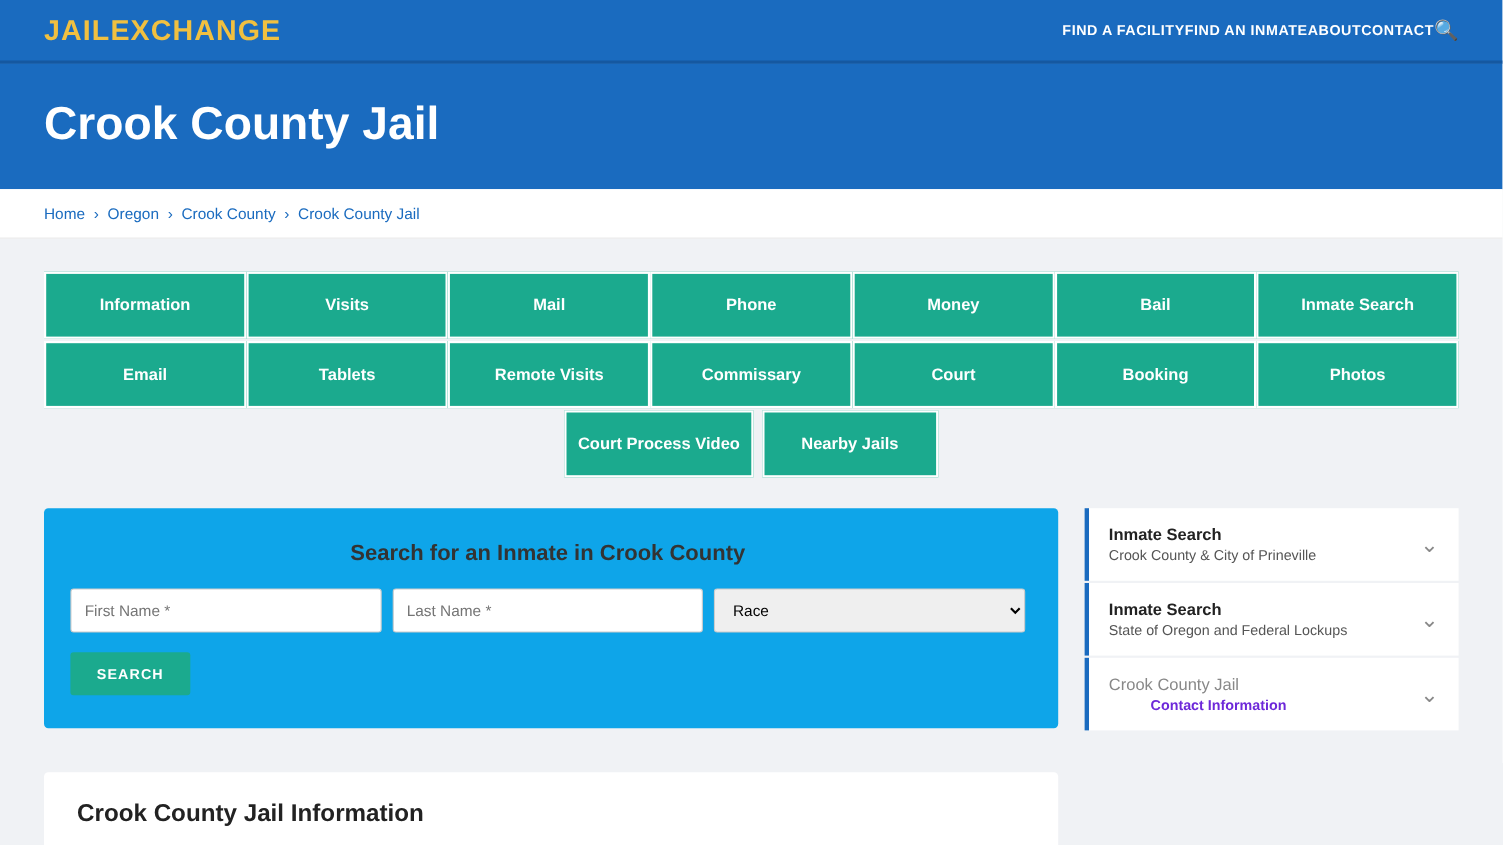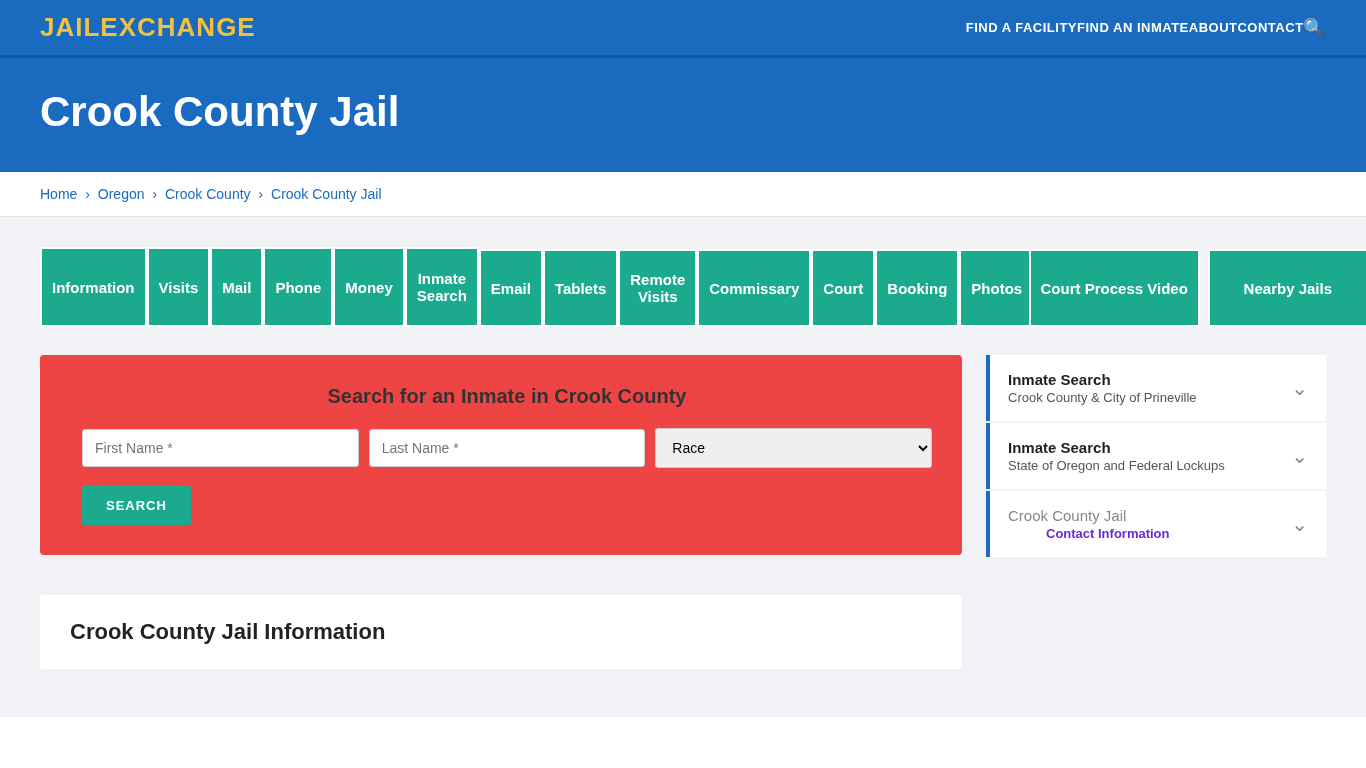--- a/index.html
+++ b/index.html
@@ -65,21 +65,21 @@
     
     .main-area {
       background: #f0f2f5;
       padding: 30px 40px 30px 40px;
       min-height: 500px;
     }
 
     
     .btn-grid {
       display: flex;
-      flex-direction: row;
+      flex-direction: column;
       gap: 0;
       margin-bottom: 28px;
     }
     .btn-row {
       display: flex;
       gap: 0;
     }
     .btn-row + .btn-row { margin-top: 2px; }
     .grid-btn {
       background: #1baa8e;
@@ -106,37 +106,36 @@
 
     
     .lower-section {
       display: flex;
       gap: 24px;
       align-items: flex-start;
     }
 
     
     .search-box {
-      background: #ef4444;
+      background: #0ea5e9;
       border-radius: 4px;
-      padding: 30px 30px 30px 42px;
+      padding: 30px 30px 30px 24px;
       flex: 1;
       min-width: 0;
     }
     .search-box h2 {
       text-align: center;
       font-size: 20px;
       font-weight: 700;
       margin-bottom: 20px;
     }
     .search-fields {
       display: flex;
       gap: 10px;
       margin-bottom: 18px;
-      align-items: center;
     }
     .search-fields input, .search-fields select {
       border: 1px solid #ccc;
       border-radius: 3px;
       padding: 10px 12px;
       font-size: 14px;
       flex: 1;
     }
     .search-btn {
       background: #1baa8e;
@@ -228,20 +227,21 @@
 
 <div class="main-area">
 
   <div class="btn-grid">
     <div class="btn-row">
       <button class="grid-btn">Information</button>
       <button class="grid-btn">Visits</button>
       <button class="grid-btn">Mail</button>
       <button class="grid-btn">Phone</button>
       <button class="grid-btn">Money</button>
+      <button class="grid-btn">Bail</button>
       <button class="grid-btn">Inmate Search</button>
     </div>
     <div class="btn-row">
       <button class="grid-btn">Email</button>
       <button class="grid-btn">Tablets</button>
       <button class="grid-btn">Remote Visits</button>
       <button class="grid-btn">Commissary</button>
       <button class="grid-btn">Court</button>
       <button class="grid-btn">Booking</button>
       <button class="grid-btn">Photos</button>

